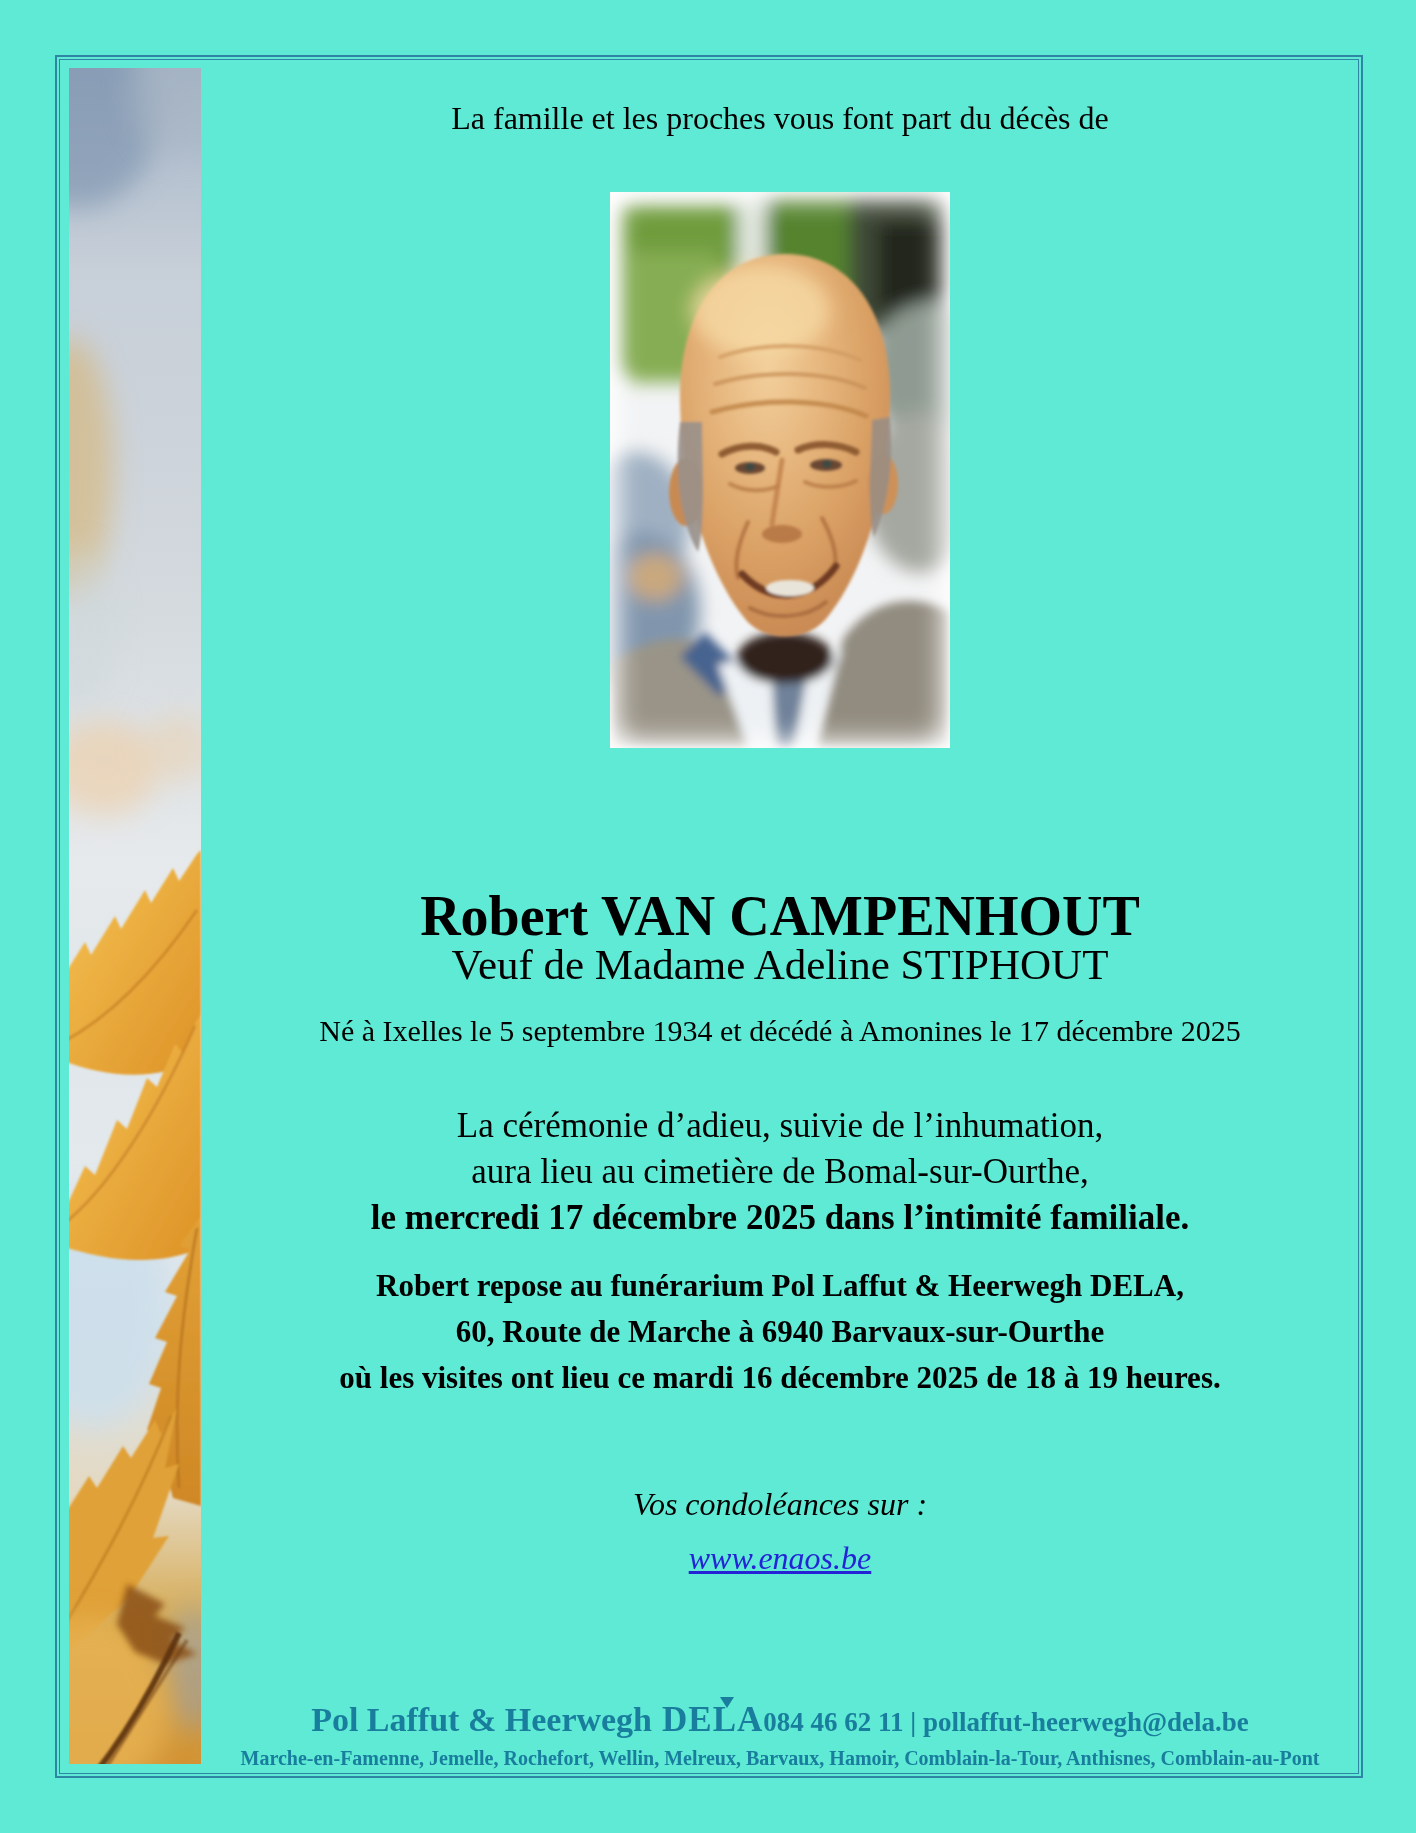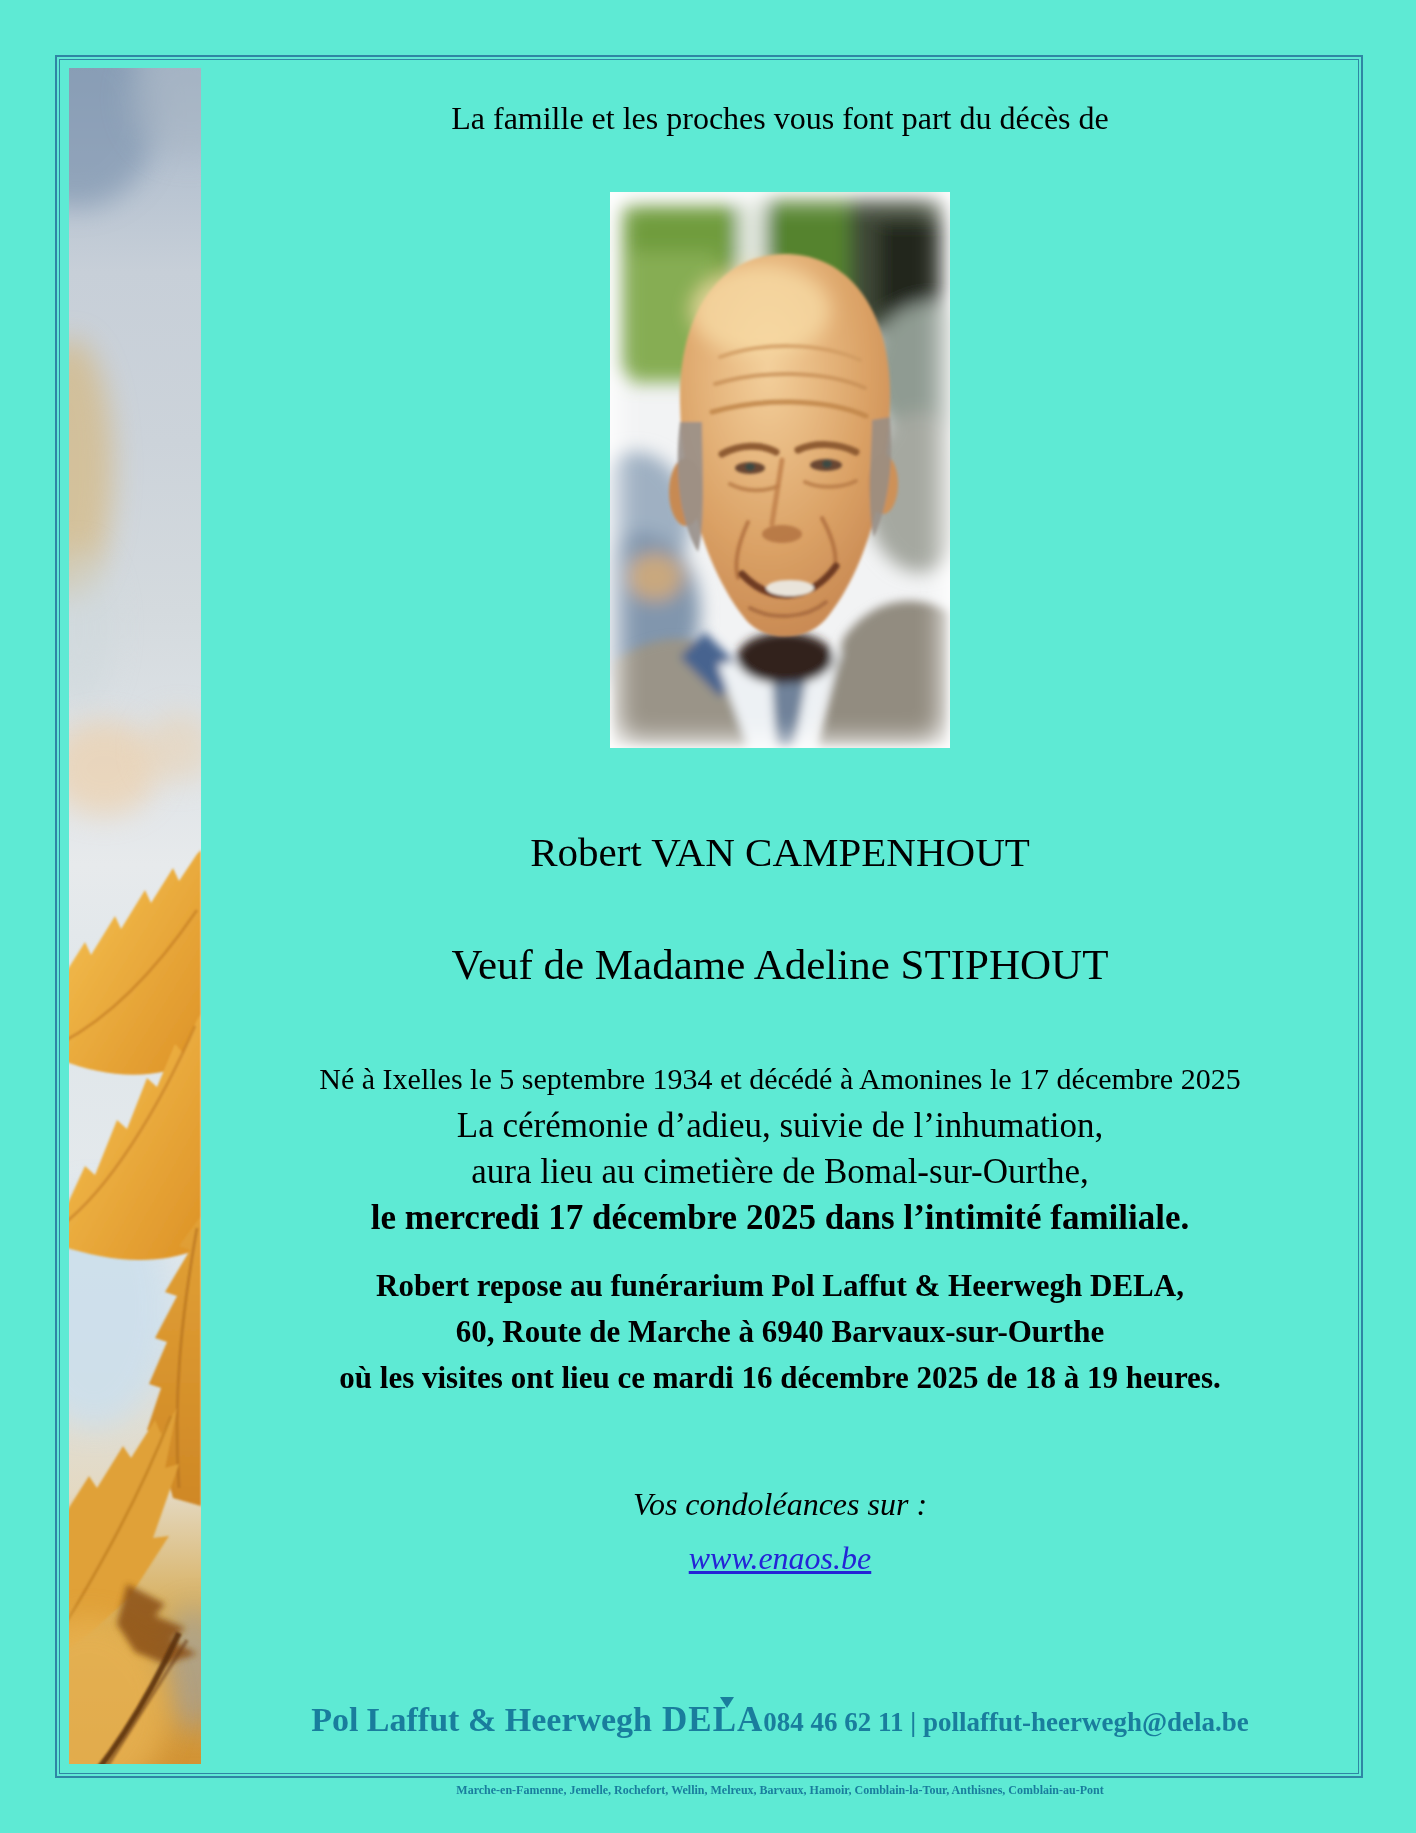--- a/index.html
+++ b/index.html
@@ -12,36 +12,36 @@
   .frame::before{content:"";position:absolute;inset:2px;border:1px solid #2f86a4;}
   
   .strip{position:absolute;left:69px;top:68px;width:132px;height:1696px;overflow:hidden;}
   .strip svg{display:block;}
   
   .content{position:absolute;left:210px;top:0;width:1140px;height:100%;text-align:center;}
   .content > div{position:absolute;left:0;width:100%;}
   .intro{top:100px;font-size:32px;}
   .photo{position:absolute;left:377px;top:192px;width:340px;height:556px;border-radius:14px;overflow:hidden;}
   .line-monsieur{top:784px;font-size:62px;font-weight:bold;}
-  .line-name{top:828px;font-size:41px;font-weight:normal;}
+  .line-name{top:884px;font-size:56px;font-weight:bold;}
   .line-relation{top:940px;font-size:43px;}
-  .line-dates{top:1014px;font-size:30px;margin-top:48px;}
+  .line-dates{top:1014px;font-size:30px;}
   .ceremony{top:1103px;font-size:35px;line-height:46px;}
   .ceremony .bold{font-weight:bold;}
   .repose{top:1263px;font-size:31px;line-height:46px;font-weight:bold;}
   .condolence-label{top:1448px;font-size:32px;font-style:italic;margin-top:38px;}
   .link-row1{top:1494px;}
   .link-row2{top:1540px;}
   .link-row1 a,.link-row2 a{font-size:32px;font-style:italic;color:#2424d6;text-decoration:underline;}
   .footer-line{top:1700px;display:flex;justify-content:center;align-items:baseline;color:#197d9d;white-space:nowrap;}
   .brand{font-size:34px;font-weight:bold;}
   .brand-logo{font-size:35px;font-weight:bold;letter-spacing:1px;position:relative;display:inline-block;margin-left:10px;}
   .dela-tri{position:absolute;top:-3px;left:57%;width:0;height:0;border-left:7px solid transparent;border-right:7px solid transparent;border-top:11px solid #197d9d;}
   .contact{font-size:27px;font-weight:bold;}
-  .locations{top:1747px;font-size:12px;font-weight:bold;color:#197d9d;white-space:nowrap;margin-top:36px;}
+  .locations{top:1747px;font-size:20px;font-weight:bold;color:#197d9d;white-space:nowrap;}
 </style>
 </head>
 <body>
 
 <div class="sheet">
 
   <div class="frame"></div>
 
   <div class="strip">
     <svg width="132" height="1696" viewBox="0 0 132 1696">

